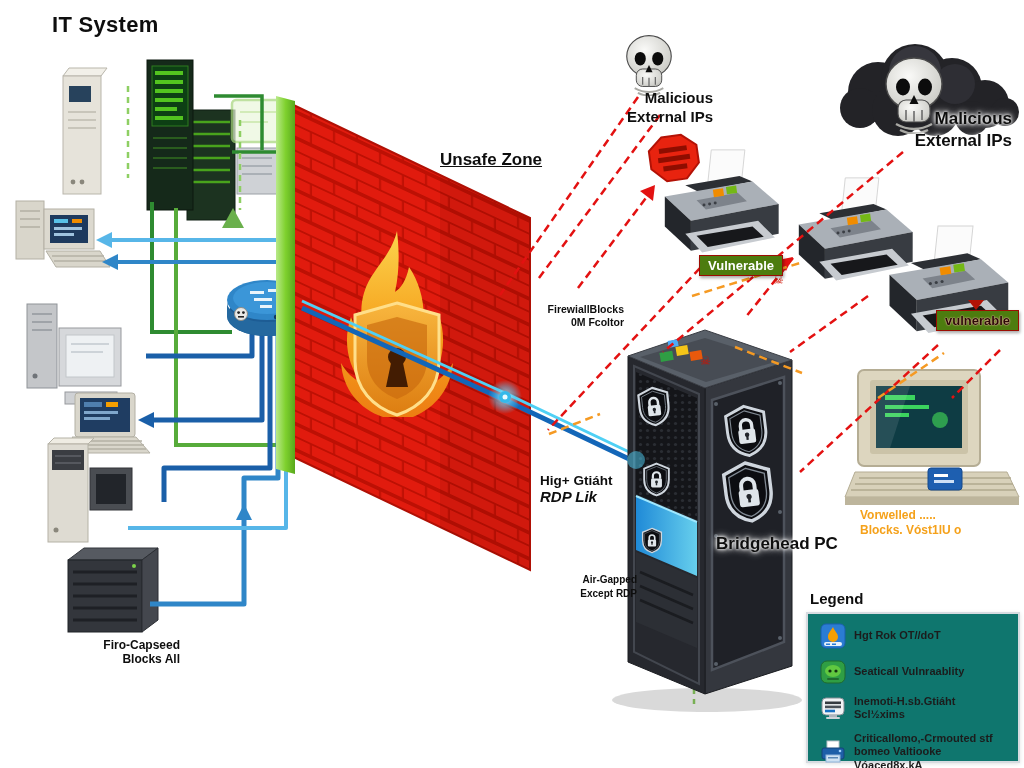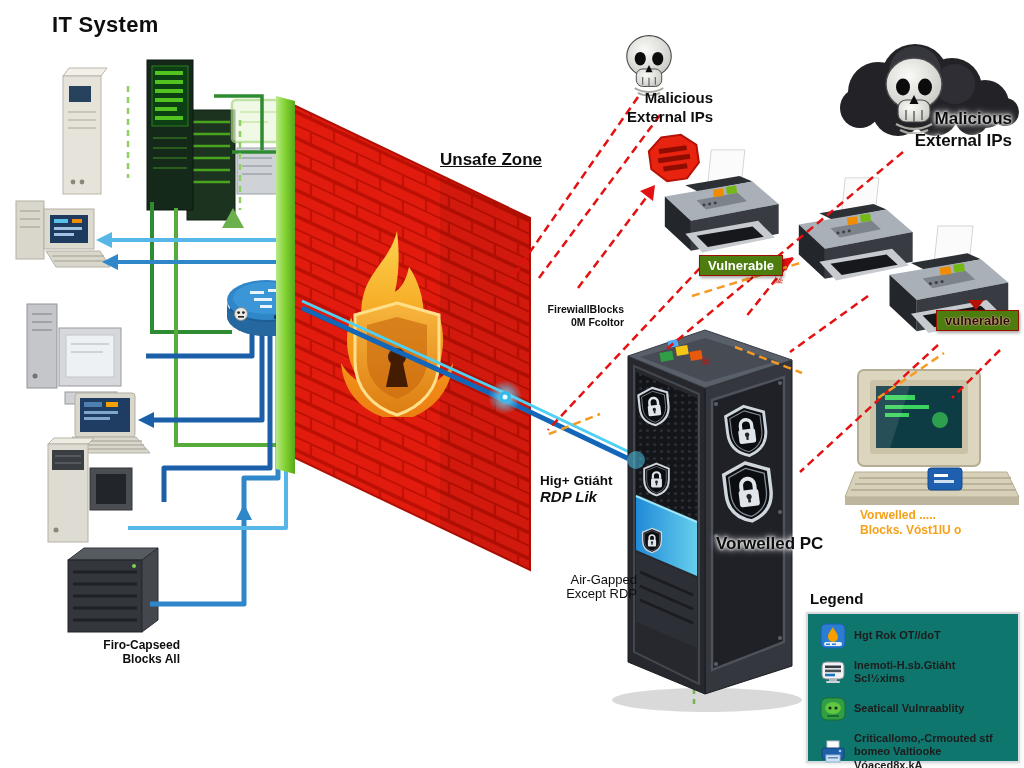--- a/index.html
+++ b/index.html
@@ -434,26 +434,26 @@
 <div class="lbl c" style="left:516px;top:303px;width:108px;font-size:10.5px;font-weight:700;line-height:13px;">
   <span>FirewiallBlocks</span><br>
   <span>0M Fcoltor</span>
 </div>
 
 <div class="lbl" style="left:540px;top:473px;">
   <div style="font-size:13.5px;font-weight:800;">Hig+ Gtiáht</div>
   <div style="font-size:15px;font-weight:700;font-style:italic;">RDP Lik</div>
 </div>
 
-<div class="lbl c" style="left:533px;top:573px;width:104px;font-size:13px;font-weight:400;line-height:14px;">
+<div class="lbl c" style="left:533px;top:573px;width:104px;font-size:10px;font-weight:700;line-height:14px;">
   <span>Air-Gapped</span><br>
   <span>Except RDP</span>
 </div>
 
-<div class="lbl halo" style="left:716px;top:534px;font-size:17px;font-weight:800;">Vorwelled PC</div>
+<div class="lbl halo" style="left:716px;top:534px;font-size:17px;font-weight:800;">Bridgehead PC</div>
 
 <div class="lbl c" style="left:68px;top:638px;width:112px;font-size:12px;font-weight:700;line-height:14px;">
   <span>Firo-Capseed</span><br>
   <span>Blocks All</span>
 </div>
 
 <div class="lbl orange-note" style="left:860px;top:496px;margin-top:12px;">
   <div>Vorwelled .....</div>
   <div>Blocks. Vóst1lU o</div>
 </div>
@@ -467,44 +467,44 @@
 <div class="legend-box">
   <div class="legend-row">
     <svg width="26" height="26" viewBox="0 0 26 26">
       <rect x="1" y="1" width="24" height="24" rx="5" fill="#2b7cd3" stroke="#1b5fae"></rect>
       <path d="M13,4 C10,9 8,10 8,14 a5,5 0 0 0 10,0 C18,10 15,9 13,4 Z" fill="#f59f00"></path>
       <rect x="4" y="19" width="18" height="4" rx="2" fill="#e8f1fa"></rect>
       <rect x="6" y="20.5" width="4" height="1.5" fill="#2b7cd3"></rect>
           <rect x="12" y="20.5" width="4" height="1.5" fill="#2b7cd3"></rect>
     </svg>
     <div class="legend-label">Hgt Rok OT//doT</div>
+  </div>
+  <div class="legend-row">
+    <svg width="26" height="26" viewBox="0 0 26 26">
+      <rect x="1" y="2" width="24" height="22" rx="6" fill="#2f9e44" stroke="#1f6b2e"></rect>
+      <ellipse cx="13" cy="12" rx="8" ry="6" fill="#69cf3f" opacity=".85"></ellipse>
+      <circle cx="10" cy="12" r="1.6" fill="#12320f"></circle>
+          <circle cx="16" cy="12" r="1.6" fill="#12320f"></circle>
+      <rect x="7" y="19" width="12" height="2" rx="1" fill="#1f6b2e"></rect>
+    </svg>
+    <div class="legend-label">Seaticall Vulnraablity</div>
   </div>
   <div class="legend-row">
     <svg width="26" height="26" viewBox="0 0 26 26">
       <rect x="2" y="3" width="22" height="17" rx="4" fill="#f1f3f5" stroke="#868e96"></rect>
       <rect x="5" y="6.5" width="16" height="2.6" fill="#343a40"></rect>
       <rect x="5" y="10.6" width="16" height="2.6" fill="#495057"></rect>
       <rect x="5" y="14.7" width="10" height="2.6" fill="#1971c2"></rect>
       <rect x="9" y="20" width="8" height="2" fill="#adb5bd"></rect>
           <rect x="6" y="22" width="14" height="2" rx="1" fill="#ced4da"></rect>
     </svg>
     <div class="legend-label">Inemoti-H.sb.Gtiáht Scl½xims</div>
   </div>
   <div class="legend-row">
     <svg width="26" height="26" viewBox="0 0 26 26">
-      <rect x="1" y="2" width="24" height="22" rx="6" fill="#2f9e44" stroke="#1f6b2e"></rect>
-      <ellipse cx="13" cy="12" rx="8" ry="6" fill="#69cf3f" opacity=".85"></ellipse>
-      <circle cx="10" cy="12" r="1.6" fill="#12320f"></circle>
-          <circle cx="16" cy="12" r="1.6" fill="#12320f"></circle>
-      <rect x="7" y="19" width="12" height="2" rx="1" fill="#1f6b2e"></rect>
-    </svg>
-    <div class="legend-label">Seaticall Vulnraablity</div>
-  </div>
-  <div class="legend-row">
-    <svg width="26" height="26" viewBox="0 0 26 26">
       <rect x="7" y="2" width="12" height="8" fill="#fff" stroke="#b9c2cc"></rect>
       <rect x="2" y="9" width="22" height="11" rx="2" fill="#1e5fa8" stroke="#144479"></rect>
       <circle cx="20" cy="12" r="1.3" fill="#9fd0ff"></circle>
       <rect x="6" y="16" width="14" height="7" fill="#cfe2f3" stroke="#8fb4d9"></rect>
       <rect x="8" y="18" width="10" height="1.5" fill="#5a87b5"></rect>
     </svg>
     <div class="legend-label">Criticallomo,-Crmouted stf bomeo Valtiooke Vóaced8x.kA</div>
   </div>
 </div>
 

